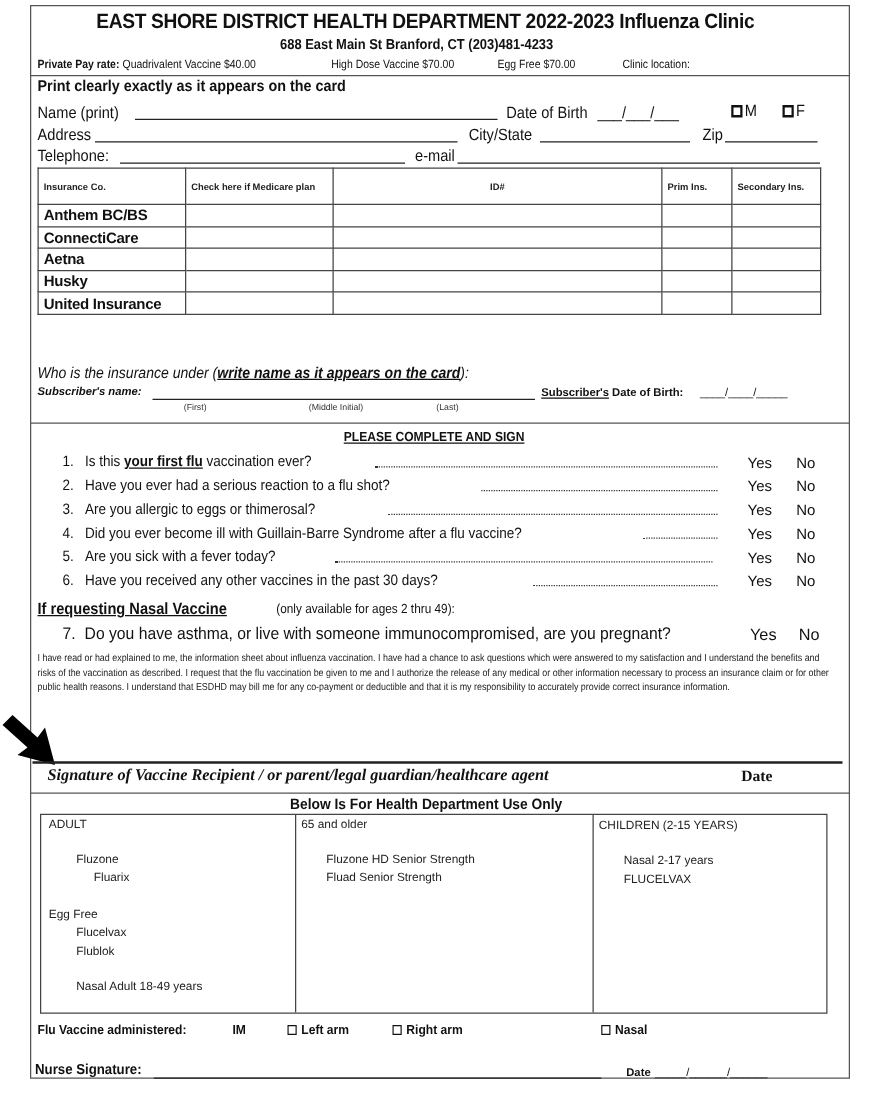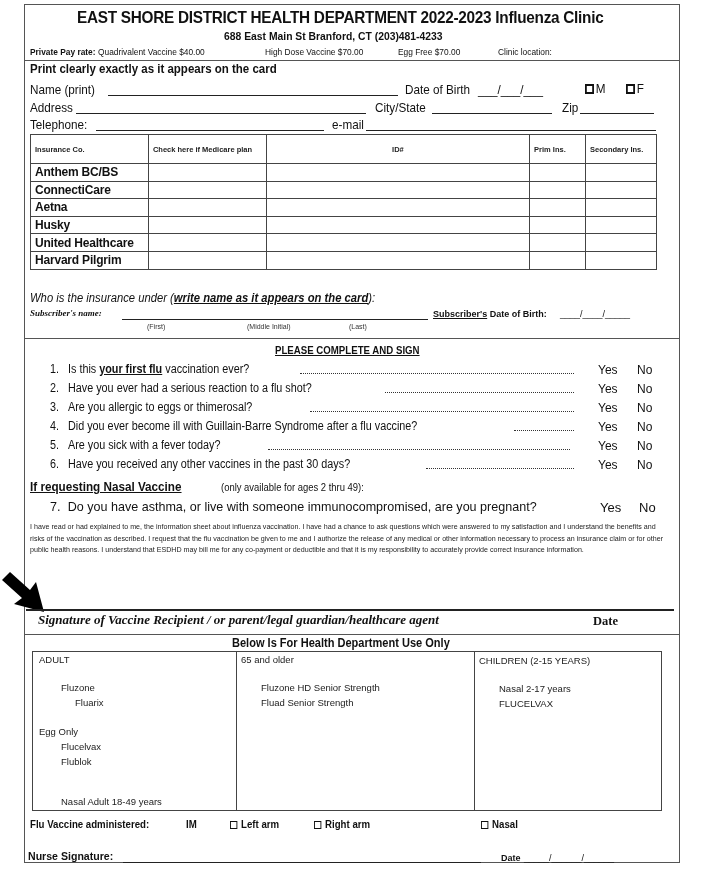--- a/index.html
+++ b/index.html
@@ -23,21 +23,21 @@
   
   #ins-table { position: absolute; left: 30px; top: 134px; width: 627px; border-collapse: collapse; }
   #ins-table td, #ins-table th { border: 1px solid #444; padding: 0 4px; }
   #ins-table th { height: 29px; font-size: 7.5px; font-weight: bold; font-family: "Liberation Sans", sans-serif; text-align: left; color: #222; }
   #ins-table th.center { text-align: center; }
   #ins-table td { height: 17.6px; }
   #ins-table td.ins-name { font-family: "Liberation Sans", sans-serif; font-weight: bold; font-size: 12px; letter-spacing: -0.2px; }
 
   .who { font-family: "Liberation Sans", sans-serif; font-style: italic; font-size: 12.5px; transform: scaleX(0.9); transform-origin: left top; }
   .who u { font-weight: bold; }
-  .sub-label { font-family: Liberation Serif, serif; font-style: italic; font-weight: bold; font-size: 9px; }
+  .sub-label { font-family: Liberation Sans, sans-serif; font-style: italic; font-weight: bold; font-size: 9px; }
   .sub-dob { font-family: "Liberation Sans", sans-serif; font-weight: bold; font-size: 9px; }
   .small-note { font-family: "Liberation Sans", sans-serif; font-size: 7px; color: #333; }
 
   .please { font-family: "Liberation Sans", sans-serif; font-weight: bold; font-size: 10.5px; text-decoration: underline; transform: scaleX(0.92); transform-origin: left top; }
   .q { font-family: "Liberation Sans", sans-serif; font-size: 12px; transform: scaleX(0.9); transform-origin: left top; }
   .q-num { display: inline-block; width: 20px; }
   .dots { position: absolute; border-bottom: 1px dotted #333; height: 1px; }
   .yn { font-family: "Liberation Sans", sans-serif; font-size: 12px; }
 
   .nasal-head { font-family: "Liberation Sans", sans-serif; font-weight: bold; font-size: 13px; text-decoration: underline; transform: scaleX(0.9); transform-origin: left top; }
@@ -138,28 +138,21 @@
         <td></td>
       </tr>
     <tr>
         <td class="ins-name">Husky</td>
         <td></td>
         <td></td>
         <td></td>
         <td></td>
       </tr>
     <tr>
-        <td class="ins-name">United Healthcare</td>
-        <td></td>
-        <td></td>
-        <td></td>
-        <td></td>
-      </tr>
-    <tr>
-        <td class="ins-name">Harvard Pilgrim</td>
+        <td class="ins-name">United Insurance</td>
         <td></td>
         <td></td>
         <td></td>
         <td></td>
       </tr>
   </tbody>
 </table>
 
 <div class="abs who" style="left:30px; top:291px;"><span>Who is the insurance under (</span><u>write name as it appears on the card</u><span>):</span></div>
 <div class="abs sub-label" style="left:30px; top:308px;">Subscriber's name:</div>
@@ -223,24 +216,24 @@
 
 <div class="hline" style="left:24px; top:634px; width:656px;"></div>
 
 <div class="abs dept-head" style="left:232px; top:636px;">Below Is For Health Department Use Only</div>
 
 <div id="use-table">
   <div class="use-col" style="left:0; width:203px;">
     <div class="use-text" style="left:6px; top:2px;">ADULT</div>
     <div class="use-text" style="left:28px; top:30px;">Fluzone</div>
     <div class="use-text" style="left:42px; top:45px;">Fluarix</div>
-    <div class="use-text" style="left:6px; top:74px;">Egg Only</div>
+    <div class="use-text" style="left:6px; top:74px;">Egg Free</div>
     <div class="use-text" style="left:28px; top:89px;">Flucelvax</div>
     <div class="use-text" style="left:28px; top:104px;">Flublok</div>
-    <div class="use-text" style="left:28px; top:144px;">Nasal Adult 18-49 years</div>
+    <div class="use-text" style="left:28px; top:132px;">Nasal Adult 18-49 years</div>
   </div>
   <div class="use-col" style="left:203px; width:238px;">
     <div class="use-text" style="left:4px; top:2px;">65 and older</div>
     <div class="use-text" style="left:24px; top:30px;">Fluzone HD Senior Strength</div>
     <div class="use-text" style="left:24px; top:45px;">Fluad Senior Strength</div>
   </div>
   <div class="use-col" style="left:441px; width:188px;">
     <div class="use-text" style="left:4px; top:3px;">CHILDREN (2-15 YEARS)</div>
     <div class="use-text" style="left:24px; top:31px;">Nasal 2-17 years</div>
     <div class="use-text" style="left:24px; top:46px;">FLUCELVAX</div>

